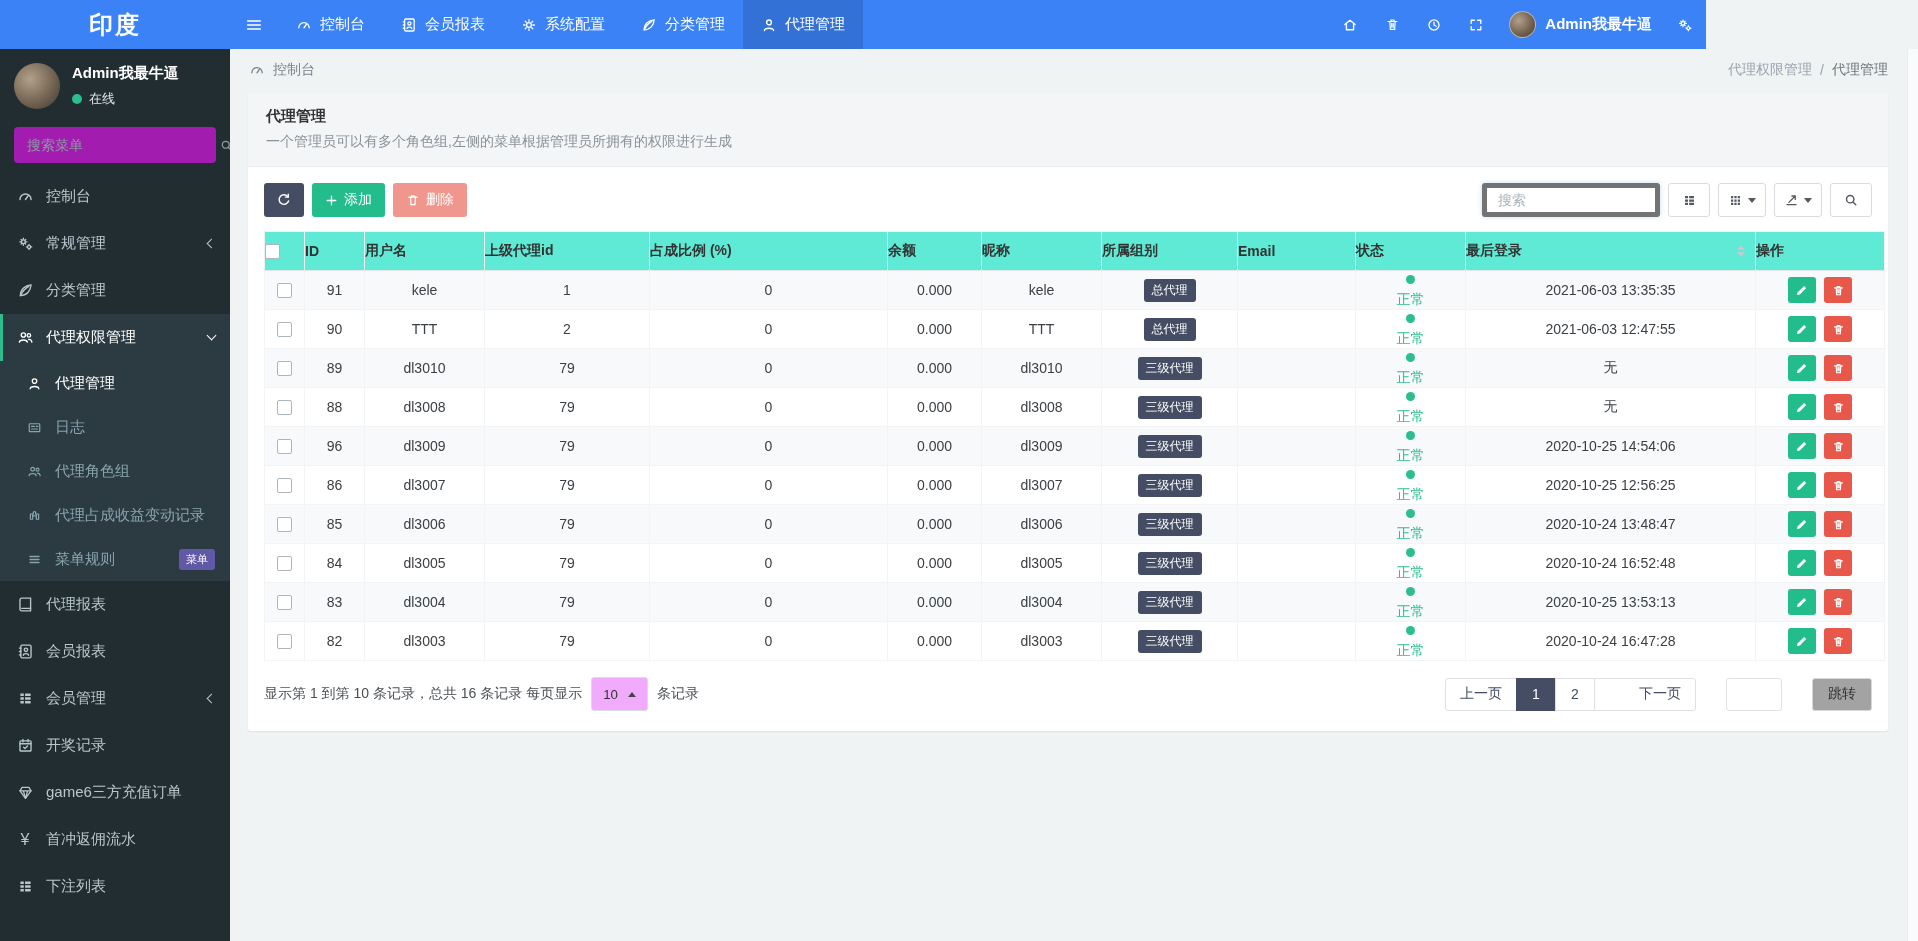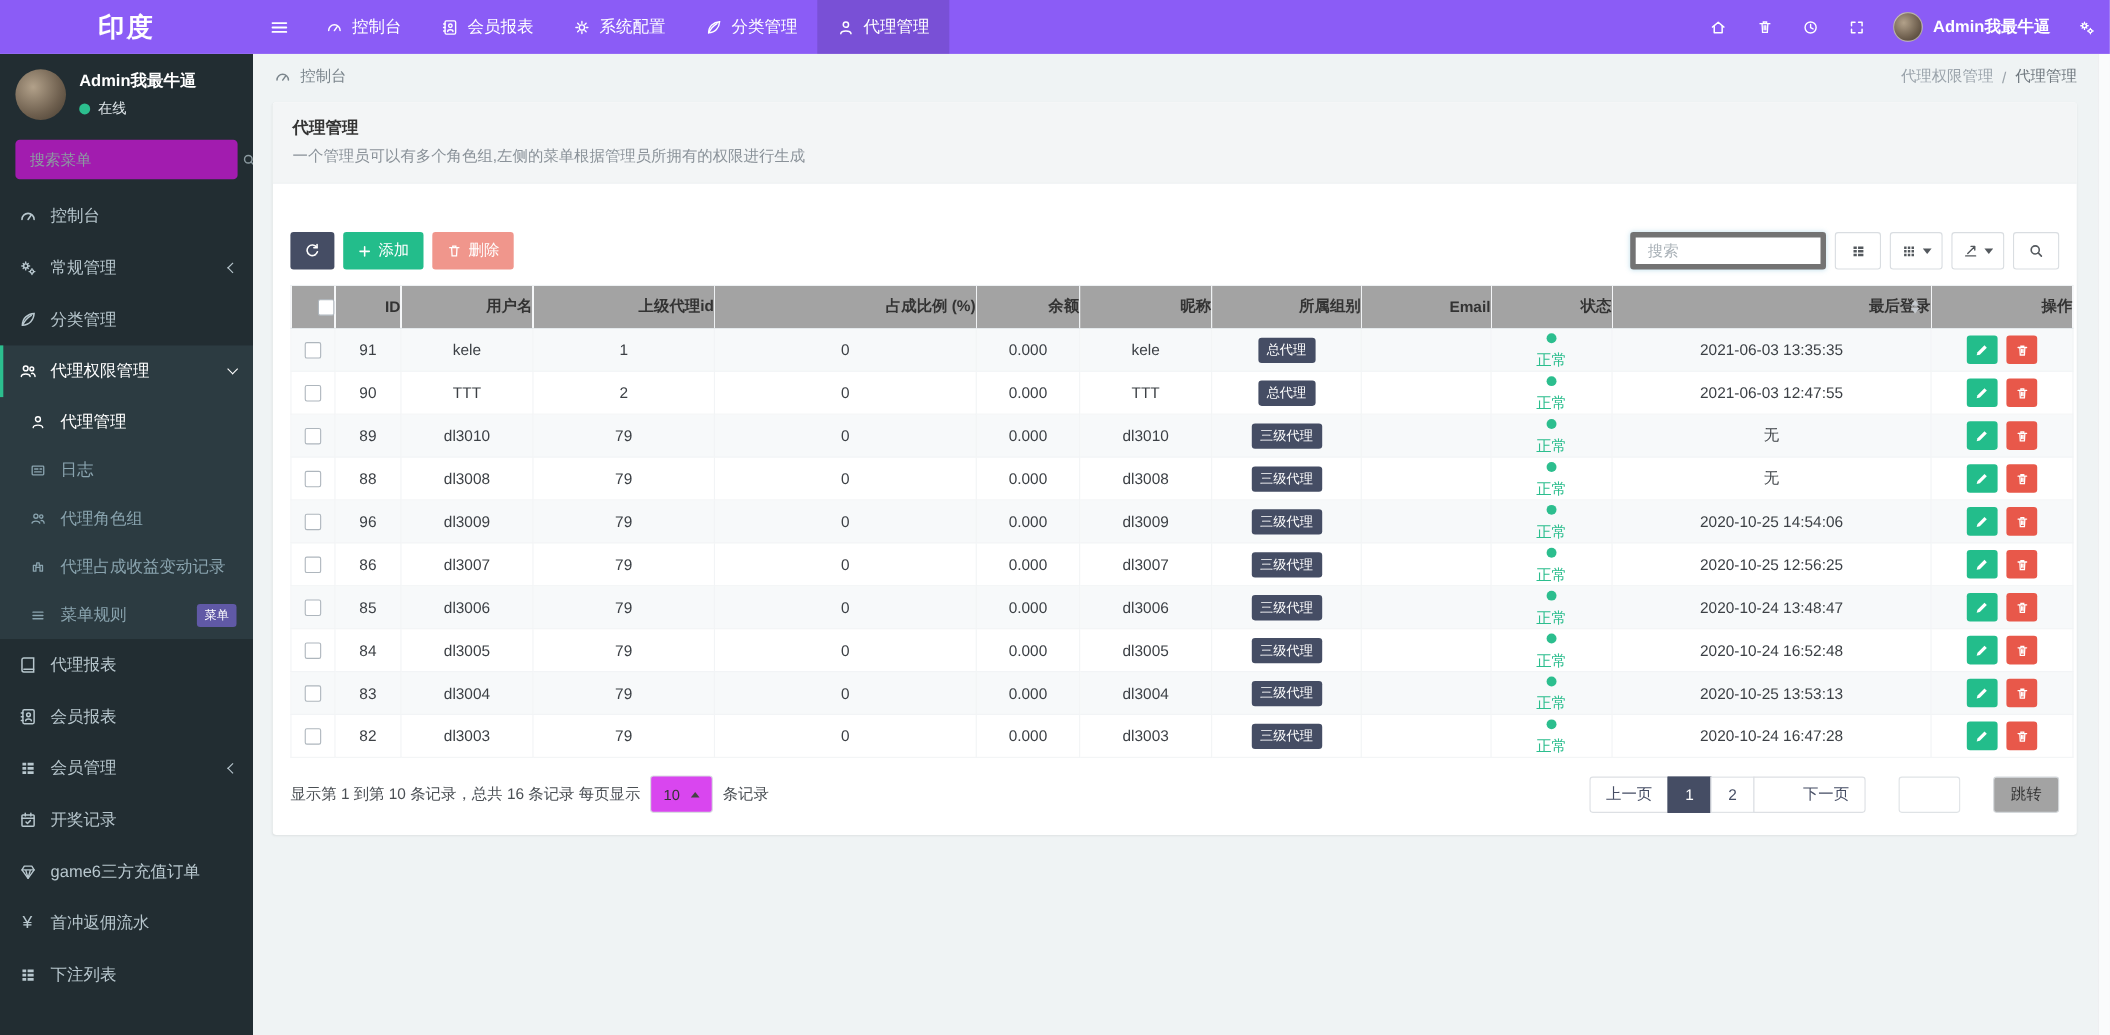--- a/index.html
+++ b/index.html
@@ -1,20 +1,20 @@
 <!DOCTYPE html>
 <html><head>
 <meta charset="utf-8">
 <style>
   * { box-sizing: border-box; margin: 0; padding: 0; }
   html,body { width:1918px; height:941px; overflow:hidden; }
   body { font-family:"Liberation Sans","DejaVu Sans",sans-serif; background:#eff3f4; color:#333; }
 
   
-  .topbar { position:absolute; top:0; left:0; width:1918px; height:49px; background:#8b5cf6; display:flex; align-items:stretch; z-index:5; }
+  .topbar { position:absolute; top:0; left:0; width:1706px; height:49px; background:#3b82f6; display:flex; align-items:stretch; z-index:5; }
   .logo { width:230px; display:flex; align-items:center; justify-content:center; color:#fff; font-size:24px; font-weight:bold; letter-spacing:2px; }
   .tb-btn { display:flex; align-items:center; justify-content:center; width:48px; color:#fff; cursor:pointer; }
   .nav { display:flex; }
   .nav-item { display:flex; align-items:center; gap:8px; padding:0 18px; color:#fff; font-size:15px; cursor:pointer; }
   .nav-item.active { background:rgba(0,0,0,.13); }
   .tb-right { margin-left:auto; display:flex; align-items:center; }
   .tb-right .tb-btn { width:42px; height:49px; }
   .tb-user { display:flex; align-items:center; gap:9px; padding:0 12px; color:#fff; font-size:15px; font-weight:bold; cursor:pointer; }
   .avatar-sm { width:27px; height:27px; border-radius:50%; background:radial-gradient(circle at 35% 35%, #b2a18a, #6e5f4e 60%, #433a2f); border:1px solid rgba(255,255,255,.5); }
 
@@ -48,54 +48,54 @@
   .crumbs .right { display:flex; align-items:center; gap:8px; color:#9aa3ab; }
   .crumbs .right .cur { color:#6d767d; }
 
   .card { margin:4px 30px 0 18px; background:#fff; border-radius:3px; box-shadow:0 1px 2px rgba(0,0,0,.07); }
   .card-head { background:#f3f5f6; border-bottom:1px solid #e9edef; border-radius:3px 3px 0 0; padding:14px 18px 15px; }
   .card-title { font-size:15px; font-weight:bold; color:#333; }
   .card-sub { margin-top:7px; font-size:14px; color:#8a9299; }
   .card-body { padding:16px 16px 20px; }
 
   
-  .toolbar { display:flex; justify-content:space-between; align-items:center;margin-top:28px; }
+  .toolbar { display:flex; justify-content:space-between; align-items:center; }
   .tl-left { display:flex; gap:8px; }
   .btn { height:34px; border:0; border-radius:3px; font-size:14px; color:#fff; display:inline-flex; align-items:center; justify-content:center; gap:6px; padding:0 13px; cursor:pointer; font-family:inherit; }
   .btn-refresh { background:#454d64; width:40px; padding:0; }
   .btn-add { background:#23bd8b; }
   .btn-del { background:#f0968c; }
   .tl-right { display:flex; gap:8px; align-items:center; }
   .search-input { width:178px; height:34px; border:5px solid #737373; border-radius:3px; padding:0 11px; font-size:14px; color:#555; outline:none; box-shadow:0 0 5px rgba(74,164,200,.35); font-family:inherit; }
   .search-input::placeholder { color:#aab2b8; }
   .vbtn { height:34px; min-width:42px; padding:0 9px; background:#fff; border:1px solid #d9dde1; border-radius:3px; color:#54595e; display:inline-flex; align-items:center; justify-content:center; gap:5px; cursor:pointer; }
   .caret-dn { width:0; height:0; border-left:4px solid transparent; border-right:4px solid transparent; border-top:5px solid #54595e; }
   .caret-up { width:0; height:0; border-left:4px solid transparent; border-right:4px solid transparent; border-bottom:5px solid #54595e; }
 
   
   table { width:100%; border-collapse:collapse; table-layout:fixed; margin-top:14px; }
-  th { height:39px; font-size:14px; font-weight:bold; color:#333; text-align:right; border:1px solid #eef1f3; border-bottom-color:#e2e7ea; position:relative; background:#a3a3a3; }
+  th { height:39px; font-size:14px; font-weight:bold; color:#333; text-align:left; border:1px solid #eef1f3; border-bottom-color:#e2e7ea; position:relative; background:#5eead4; }
   td { height:39px; font-size:14px; color:#3c4045; text-align:center; border:1px solid #f2f4f6; }
   tbody tr:nth-child(odd) { background:#f7f9fa; }
   .cb { width:15px; height:15px; border:1px solid #aeb6bd; border-radius:2px; background:#fff; display:inline-block; vertical-align:middle; cursor:pointer; }
   .badge { display:inline-block; background:#454d64; color:#fff; font-size:12px; padding:3px 8px; border-radius:3px; }
   .status { color:#2cbe8e; display:inline-flex; align-items:center; gap:7px;flex-direction:column; }
   .status .dot { width:9px; height:9px; }
   .act-btn { width:28px; height:26px; border:0; border-radius:3px; color:#fff; display:inline-flex; align-items:center; justify-content:center; cursor:pointer; }
   .act-edit { background:#23bd8b; margin-right:5px; }
   .act-del { background:#e8584a; }
   .sorter { position:absolute; right:10px; top:50%; transform:translateY(-50%); display:flex; flex-direction:column; gap:2px; }
   .sorter i { width:0; height:0; border-left:4px solid transparent; border-right:4px solid transparent; display:block; }
   .sorter .up { border-bottom:5px solid #c5cacf; }
   .sorter .dn { border-top:5px solid #c5cacf; }
 
   
   .tfoot { display:flex; justify-content:space-between; align-items:center; margin-top:16px; font-size:14px; color:#4a4f54; }
   .tf-left { display:flex; align-items:center; gap:9px; }
-  .pagesize { height:34px; background:#d946ef; border:1px solid #d9dde1; border-radius:3px; padding:0 11px; display:inline-flex; align-items:center; gap:10px; color:#333; cursor:pointer; }
+  .pagesize { height:34px; background:#f0abfc; border:1px solid #d9dde1; border-radius:3px; padding:0 11px; display:inline-flex; align-items:center; gap:10px; color:#333; cursor:pointer; }
   .pagesize .caret-up { border-bottom-color:#444; }
   .tf-right { display:flex; align-items:flex-end; gap:30px; }
   .pager { display:flex; }
   .pg { min-width:40px; height:33px; padding:0 14px; background:#fff; border:1px solid #dde0e4; margin-left:-1px; display:inline-flex; align-items:center; justify-content:center; color:#454d64; font-size:14px; cursor:pointer; }
   .pg:first-child { border-radius:3px 0 0 3px; margin-left:0; }
   .pg:last-child { border-radius:0 3px 3px 0;padding-left:44px; }
   .pg.active { background:#454d64; border-color:#454d64; color:#fff; }
   .jump-input { width:56px; height:33px; border:1px solid #dfe3e6; border-radius:3px; background:#fff; outline:none; padding:0 8px; font-size:14px; font-family:inherit; }
   .jump-btn { height:33px; padding:0 15px; background:#a3a3a3; border:1px solid #d4d8db; border-radius:3px; color:#333; font-size:14px; cursor:pointer; font-family:inherit; }
 

